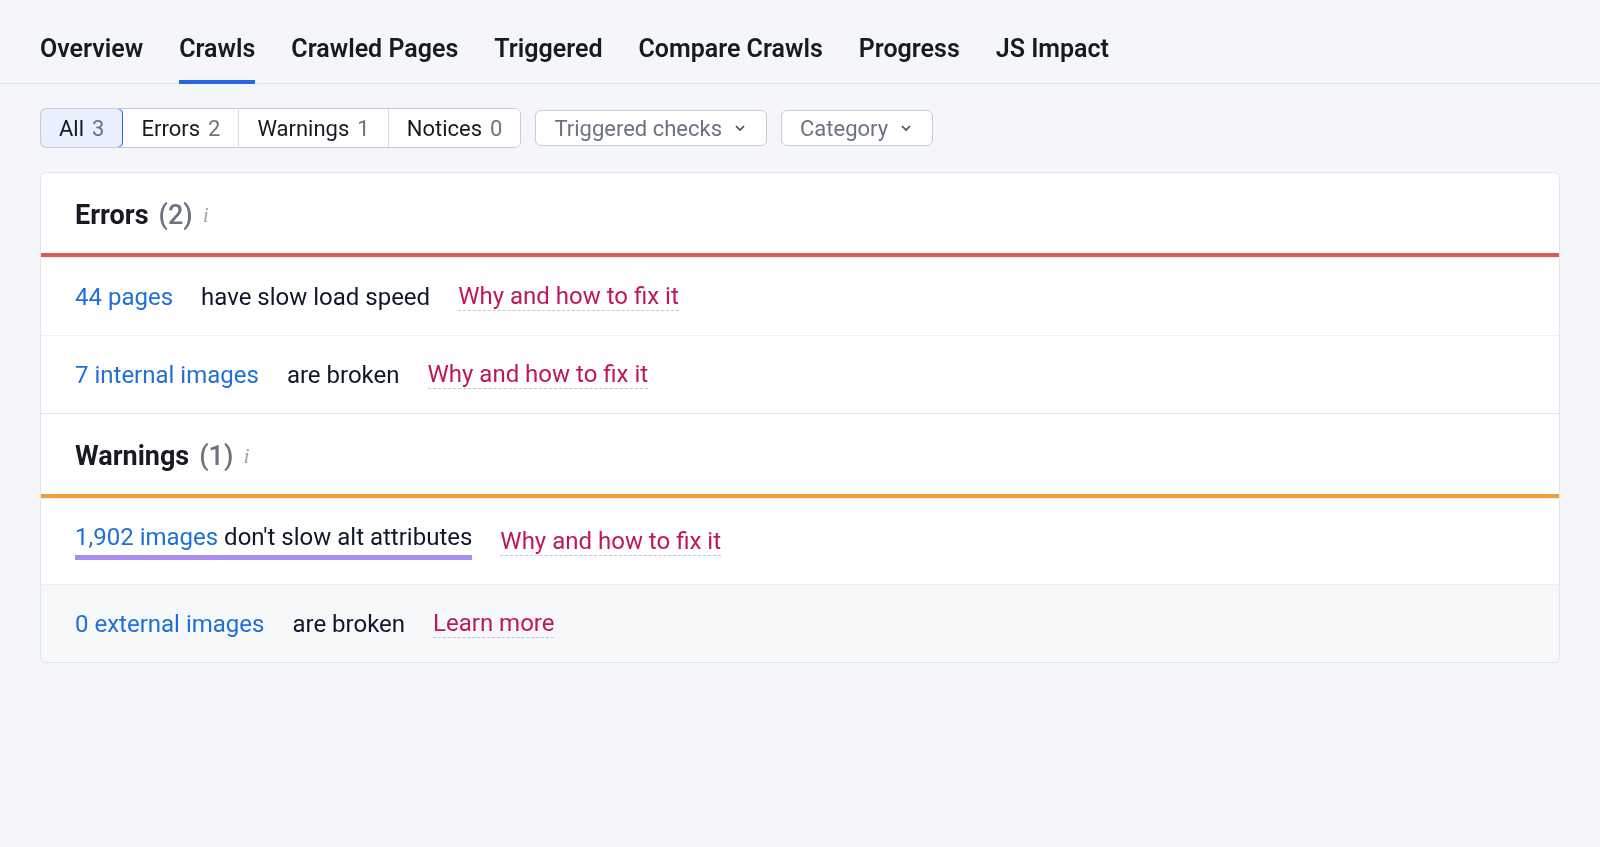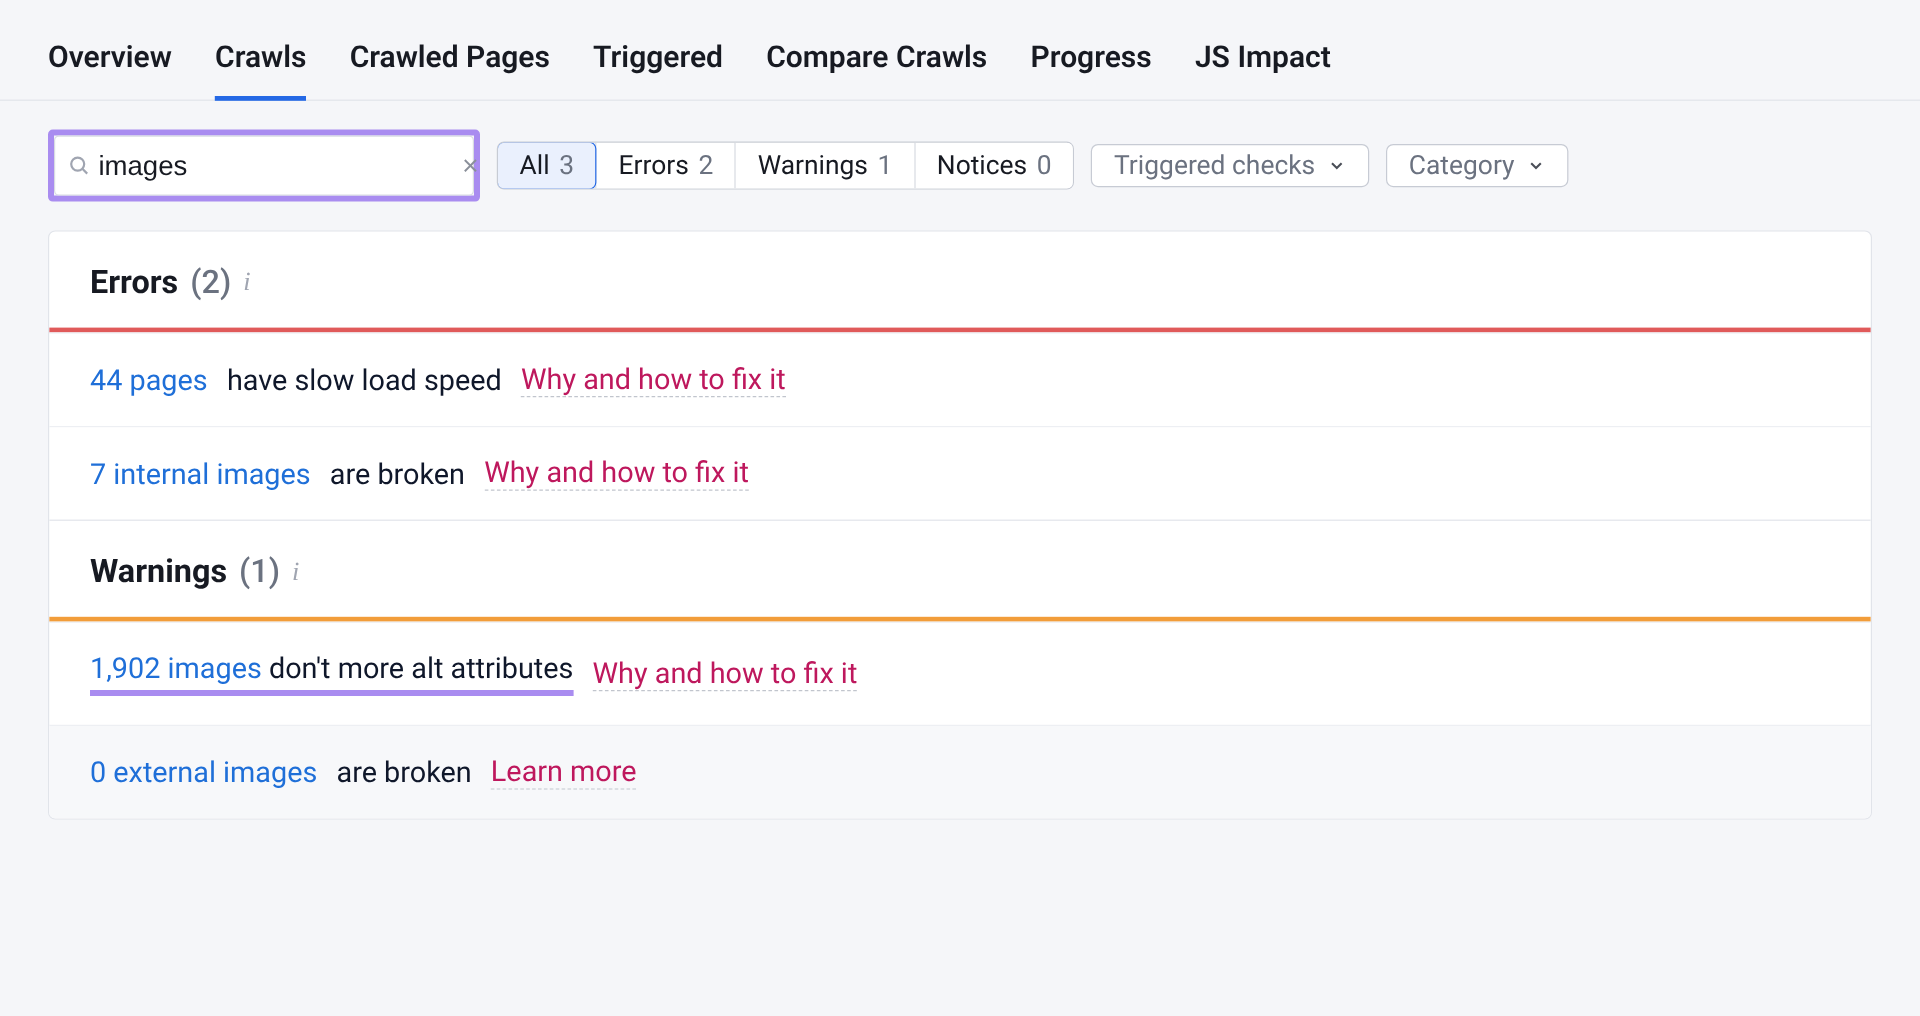--- a/index.html
+++ b/index.html
@@ -119,21 +119,21 @@
     font-size: 27px;
     font-weight: 700;
   }
   .section-header .count { color: #6b7280; font-weight: 500; }
   .bar { height: 4px; }
   .bar.red { background: #e05a5a; }
   .bar.orange { background: #f29d3a; }
   .row {
     display: flex;
     align-items: center;
-    gap: 16px;
+    gap: 28px;
     padding: 24px 34px;
     border-top: 1px solid #edeff3;
     font-size: 24px;
     flex-wrap: wrap;
   }
   .row.dim { background: #f7f8fa; }
   .link {
     color: #1f6fd8;
     cursor: pointer;
   }
@@ -157,37 +157,20 @@
   <div class="tab">Overview</div>
   <div class="tab active">Crawls</div>
   <div class="tab">Crawled Pages</div>
   <div class="tab">Triggered</div>
   <div class="tab">Compare Crawls</div>
   <div class="tab">Progress</div>
   <div class="tab">JS Impact</div>
 </div>
 
 <div class="toolbar">
-  <div class="search-wrap">
-    <div class="search">
-      <span>
-        <svg class="icon-svg" width="20" height="20" viewBox="0 0 24 24" fill="none" stroke="#a0a5b1" stroke-width="2.2">
-            <circle cx="10.5" cy="10.5" r="6.5"></circle>
-            <line x1="20" y1="20" x2="15.2" y2="15.2"></line>
-          </svg>
-      </span>
-      <input type="text" value="images" style="">
-      <span>
-        <svg class="icon-svg" width="16" height="16" viewBox="0 0 24 24" fill="none" stroke="#8a8f99" stroke-width="2.4">
-            <line x1="5" y1="5" x2="19" y2="19"></line>
-            <line x1="19" y1="5" x2="5" y2="19"></line>
-          </svg>
-      </span>
-    </div>
-  </div>
 
   <div class="seg">
     <div class="seg-item active">
       <span>All</span>
       <span class="seg-count">3</span>
     </div>
     <div class="seg-item">
       <span>Errors</span>
       <span class="seg-count">2</span>
     </div>
@@ -244,21 +227,21 @@
   <div class="section-header" style="border-top:1px solid #e1e4ea">
     <span>Warnings</span>
     <span class="count">(1)</span>
     <span class="info-icon">i</span>
   </div>
   <div class="bar orange"></div>
 
   <div class="row">
     <span class="underline-purple">
       <span class="link">1,902 images</span>
-      <span class="plain">don't more alt attributes</span>
+      <span class="plain">don't slow alt attributes</span>
     </span>
     <span class="muted">Why and how to fix it</span>
   </div>
 
   <div class="row dim">
     <span class="link">0 external images</span>
     <span class="plain">are broken</span>
     <span class="muted">Learn more</span>
   </div>
 

